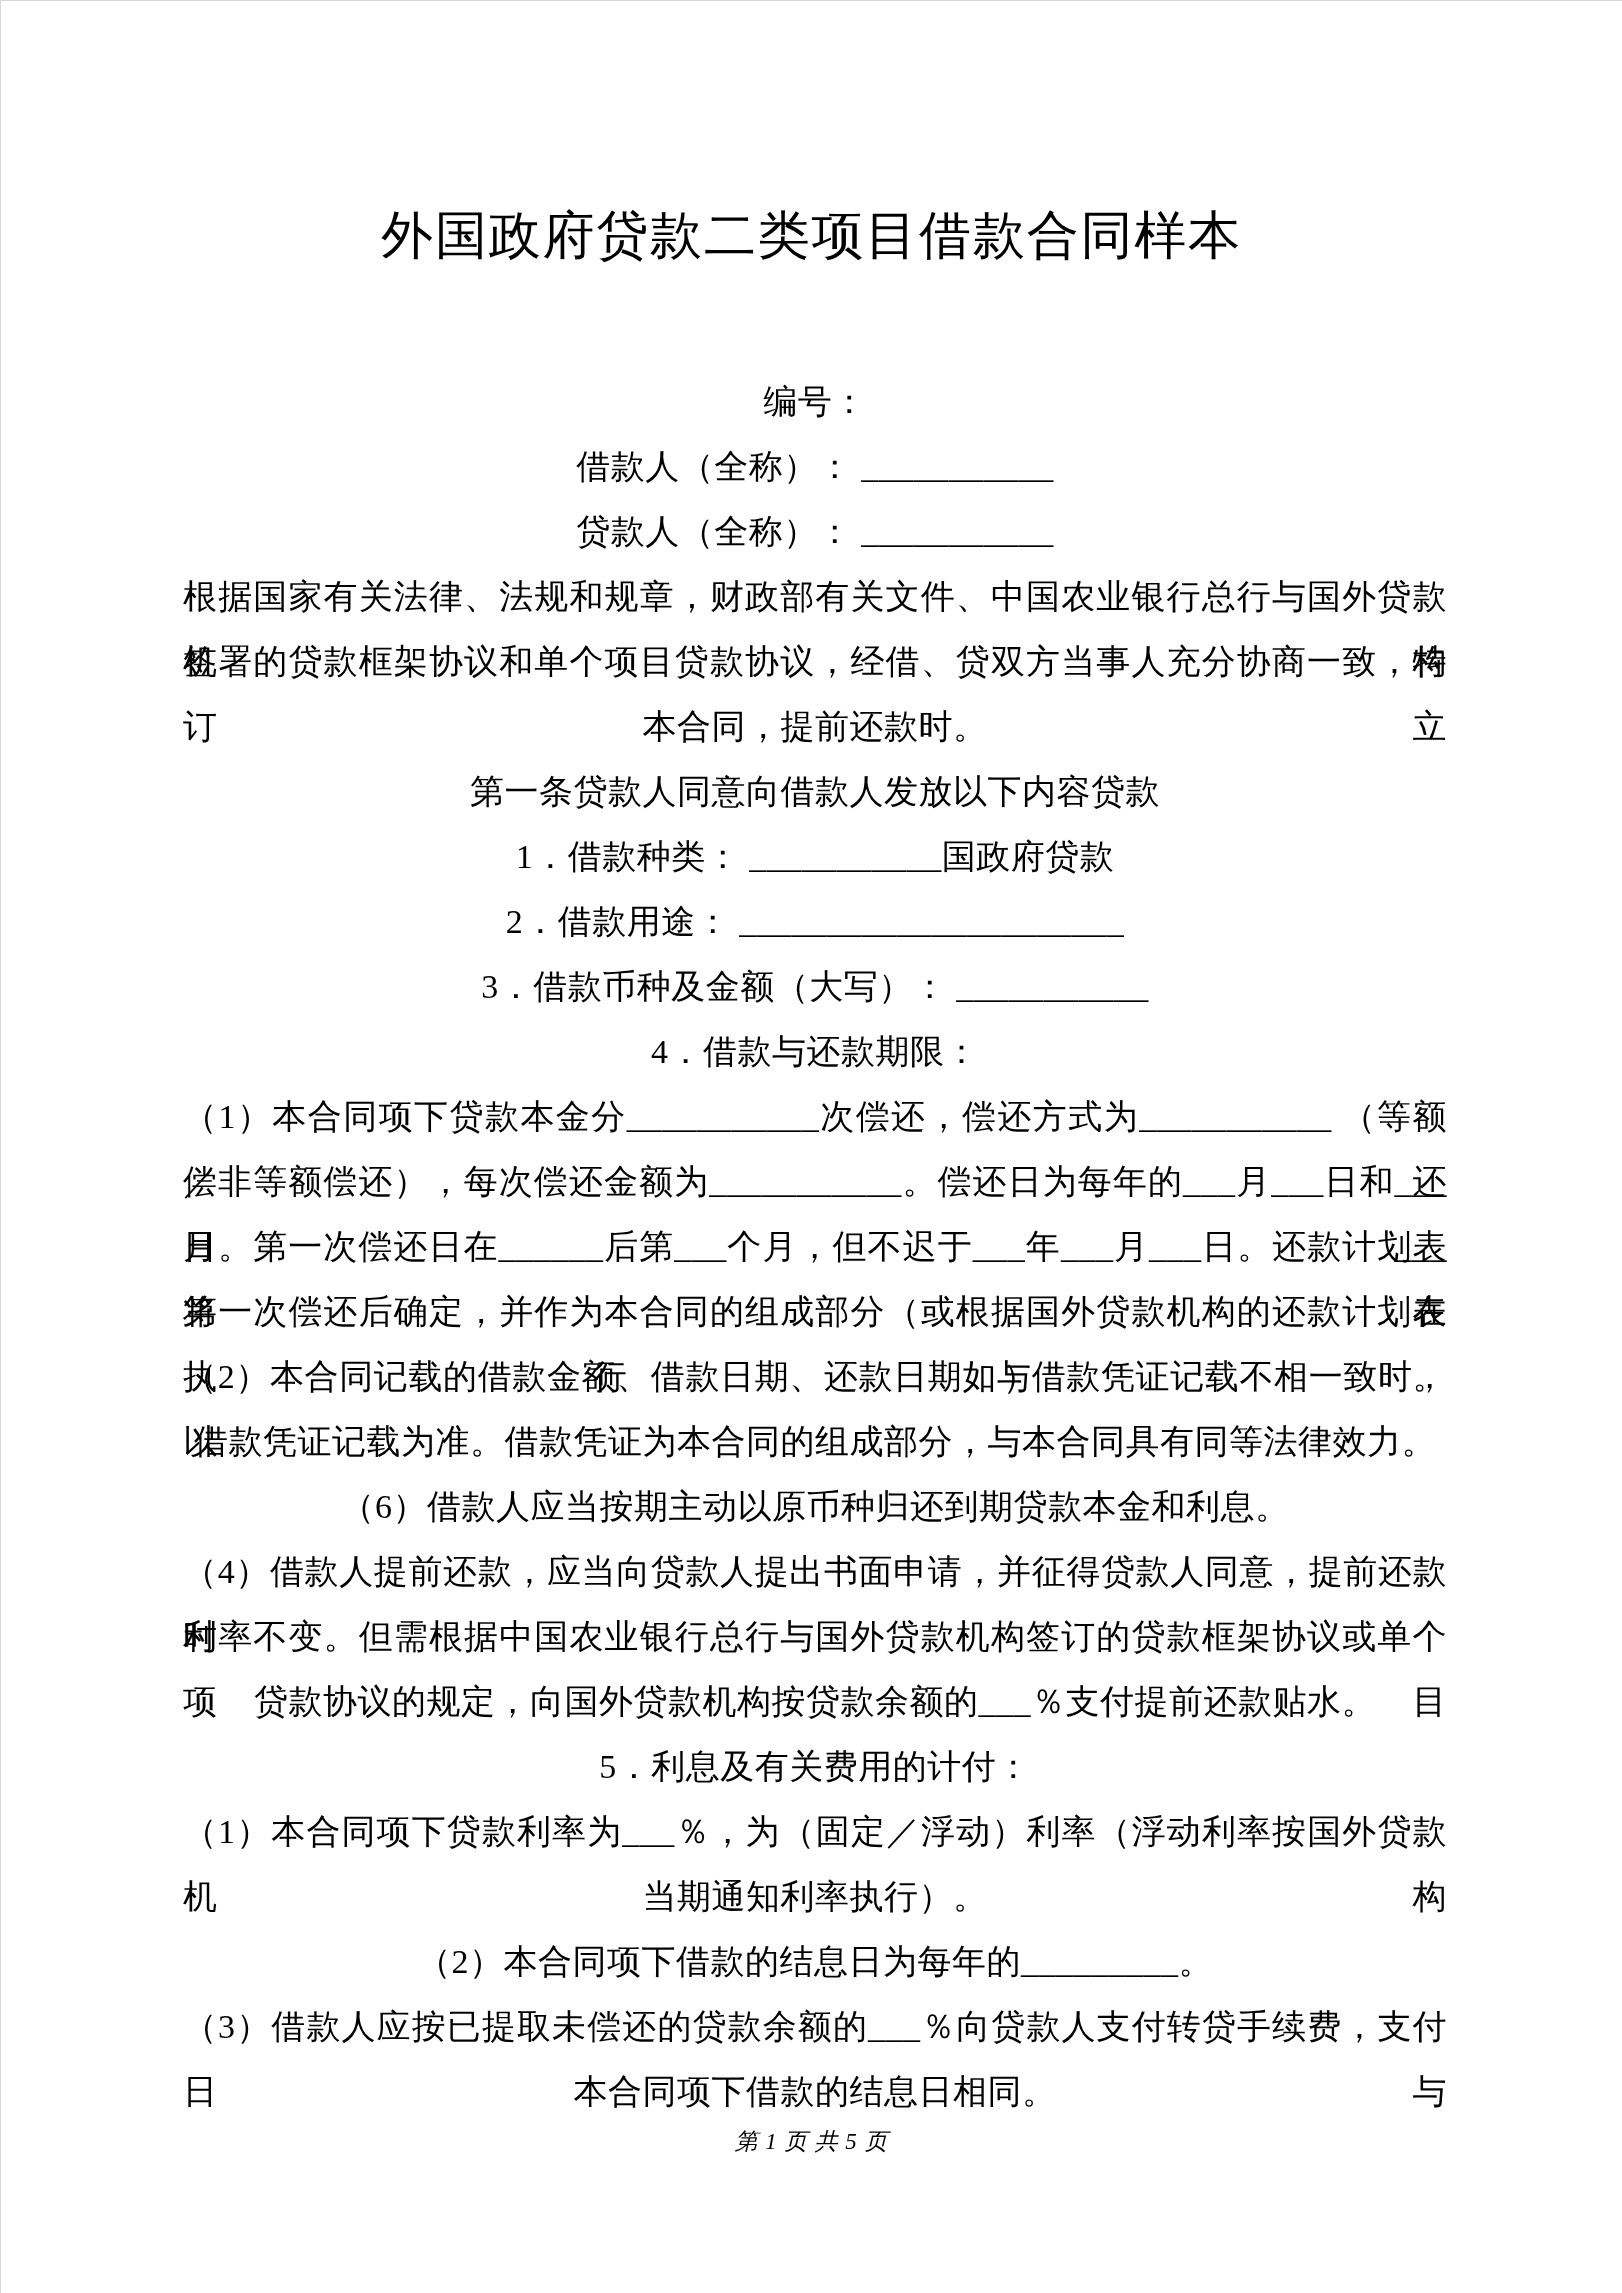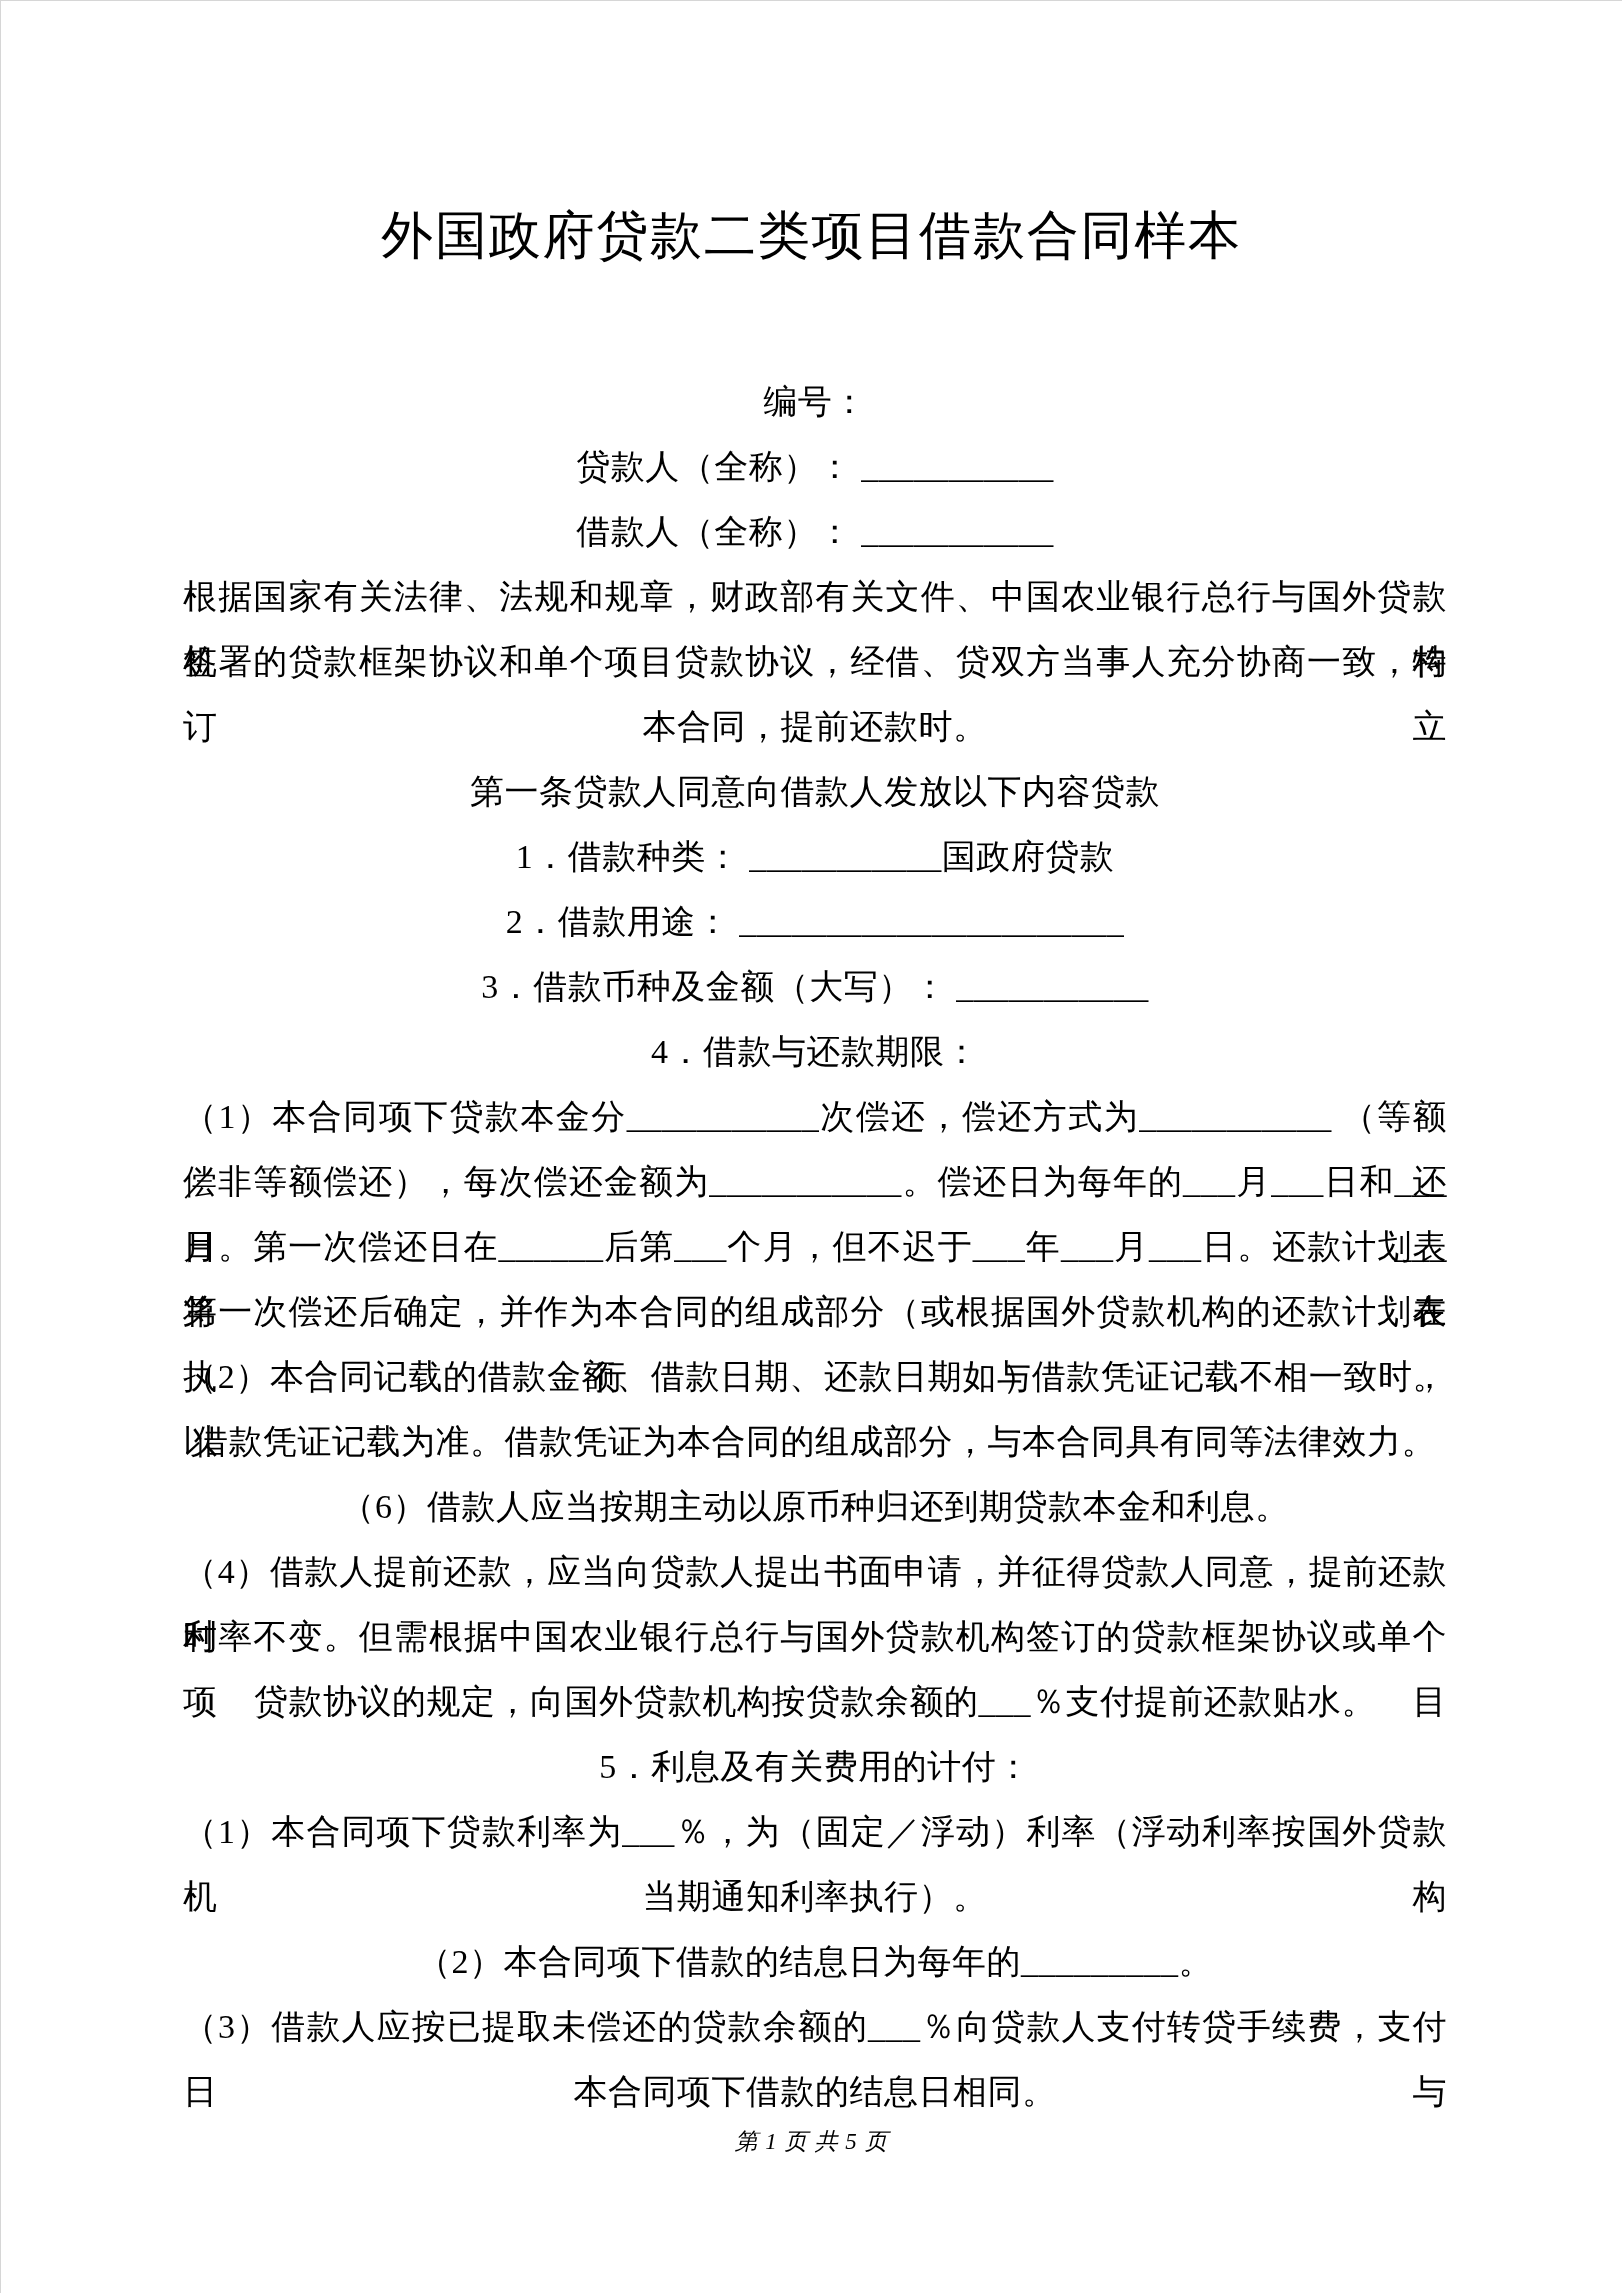--- a/index.html
+++ b/index.html
@@ -58,22 +58,22 @@
   }
 </style>
 </head>
 <body>
 
 <div class="page">
   <h1 class="title">外国政府贷款二类项目借款合同样本</h1>
 
   <div class="content" id="content">
       <div class="line">编号：</div>
+      <div class="line">借款人（全称）： ___________</div>
       <div class="line">贷款人（全称）： ___________</div>
-      <div class="line">借款人（全称）： ___________</div>
       <div class="line full">根据国家有关法律、法规和规章，财政部有关文件、中国农业银行总行与国外贷款机构</div>
       <div class="line full">签署的贷款框架协议和单个项目贷款协议，经借、贷双方当事人充分协商一致，特订立</div>
       <div class="line">本合同，提前还款时。</div>
       <div class="line">第一条贷款人同意向借款人发放以下内容贷款</div>
       <div class="line">1．借款种类： ___________国政府贷款</div>
       <div class="line">2．借款用途： ______________________</div>
       <div class="line">3．借款币种及金额（大写）： ___________</div>
       <div class="line">4．借款与还款期限：</div>
       <div class="line full">（1）本合同项下贷款本金分___________次偿还，偿还方式为___________ （等额偿还</div>
       <div class="line full">／非等额偿还），每次偿还金额为___________。偿还日为每年的___月___日和___月___</div>

